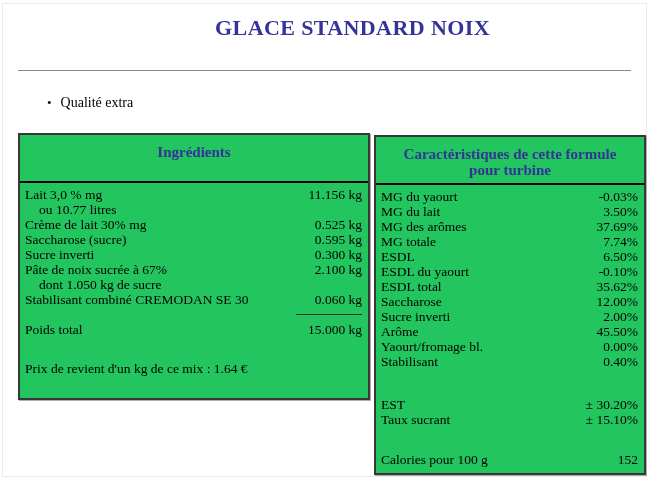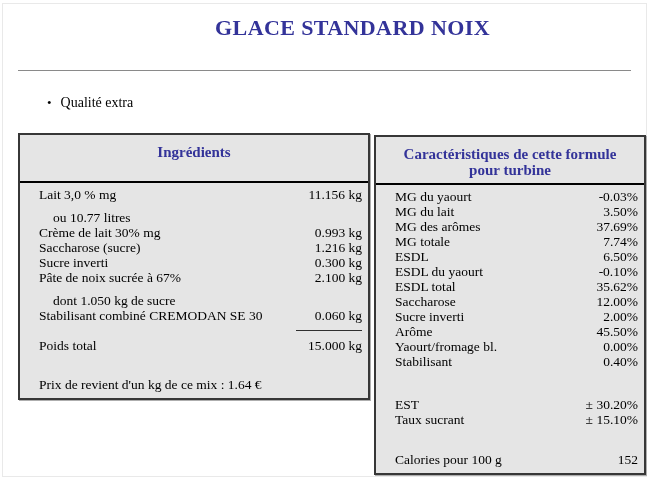--- a/index.html
+++ b/index.html
@@ -30,44 +30,44 @@
   }
   .quality {
     position:absolute; top:95px; left:47px;
     font-size:14px; display:flex; align-items:center; gap:9px;
   }
   .bullet { font-size:13px; line-height:14px; }
 
   .panel {
     position:absolute; box-sizing:border-box;
     border:2px solid #373737;
-    background:#e5e5e5;
+    background:#22c55e;
     box-shadow:1px 1px 0 #aeaeae;
   }
   .panel-left  { left:18px;  top:133px; width:352px; height:267px; }
   .panel-right { left:374px; top:135px; width:272px; height:340px; }
 
   .panel-header {
     box-sizing:border-box; height:48px;
     border-bottom:2px solid #000;
     text-align:center;
     color:var(--accent,#333399);
     font-weight:bold; font-size:15px; line-height:16px;
     padding-top:9px;
   }
   .panel-body {
     padding-top:4px;
     font-size:13.5px; line-height:15px;
   }
   .row {
     display:flex; justify-content:space-between;
-    padding:0 6px 0 19px;
+    padding:0 6px 0 5px;
   }
   .row .label  { white-space:pre; }
-  .row .label.indent { padding-left:14px;margin-top:8px; }
+  .row .label.indent { padding-left:14px; }
   .row .value  { text-align:left; white-space:pre; }
   .ruleRow { position:relative; height:15px; }
   .sumline {
     position:absolute; right:6px; top:7px; width:66px;
     border-top:1px solid #2f2f2f;
   }
   .spacer.a { height:24px; }
   .spacer.b { height:28px; }
   .spacer.c { height:25px; }
 </style>
@@ -93,25 +93,25 @@
       <div class="row">
         <span class="label">Lait 3,0 % mg</span>
         <span class="value">11.156 kg</span>
       </div>
       <div class="row">
         <span class="label indent">ou 10.77 litres</span>
         <span class="value"></span>
       </div>
       <div class="row">
         <span class="label">Crème de lait 30% mg</span>
-        <span class="value">0.993 kg</span>
+        <span class="value">0.525 kg</span>
       </div>
       <div class="row">
         <span class="label">Saccharose (sucre)</span>
-        <span class="value">1.216 kg</span>
+        <span class="value">0.595 kg</span>
       </div>
       <div class="row">
         <span class="label">Sucre inverti</span>
         <span class="value">0.300 kg</span>
       </div>
       <div class="row">
         <span class="label">Pâte de noix sucrée à 67%</span>
         <span class="value">2.100 kg</span>
       </div>
       <div class="row">

